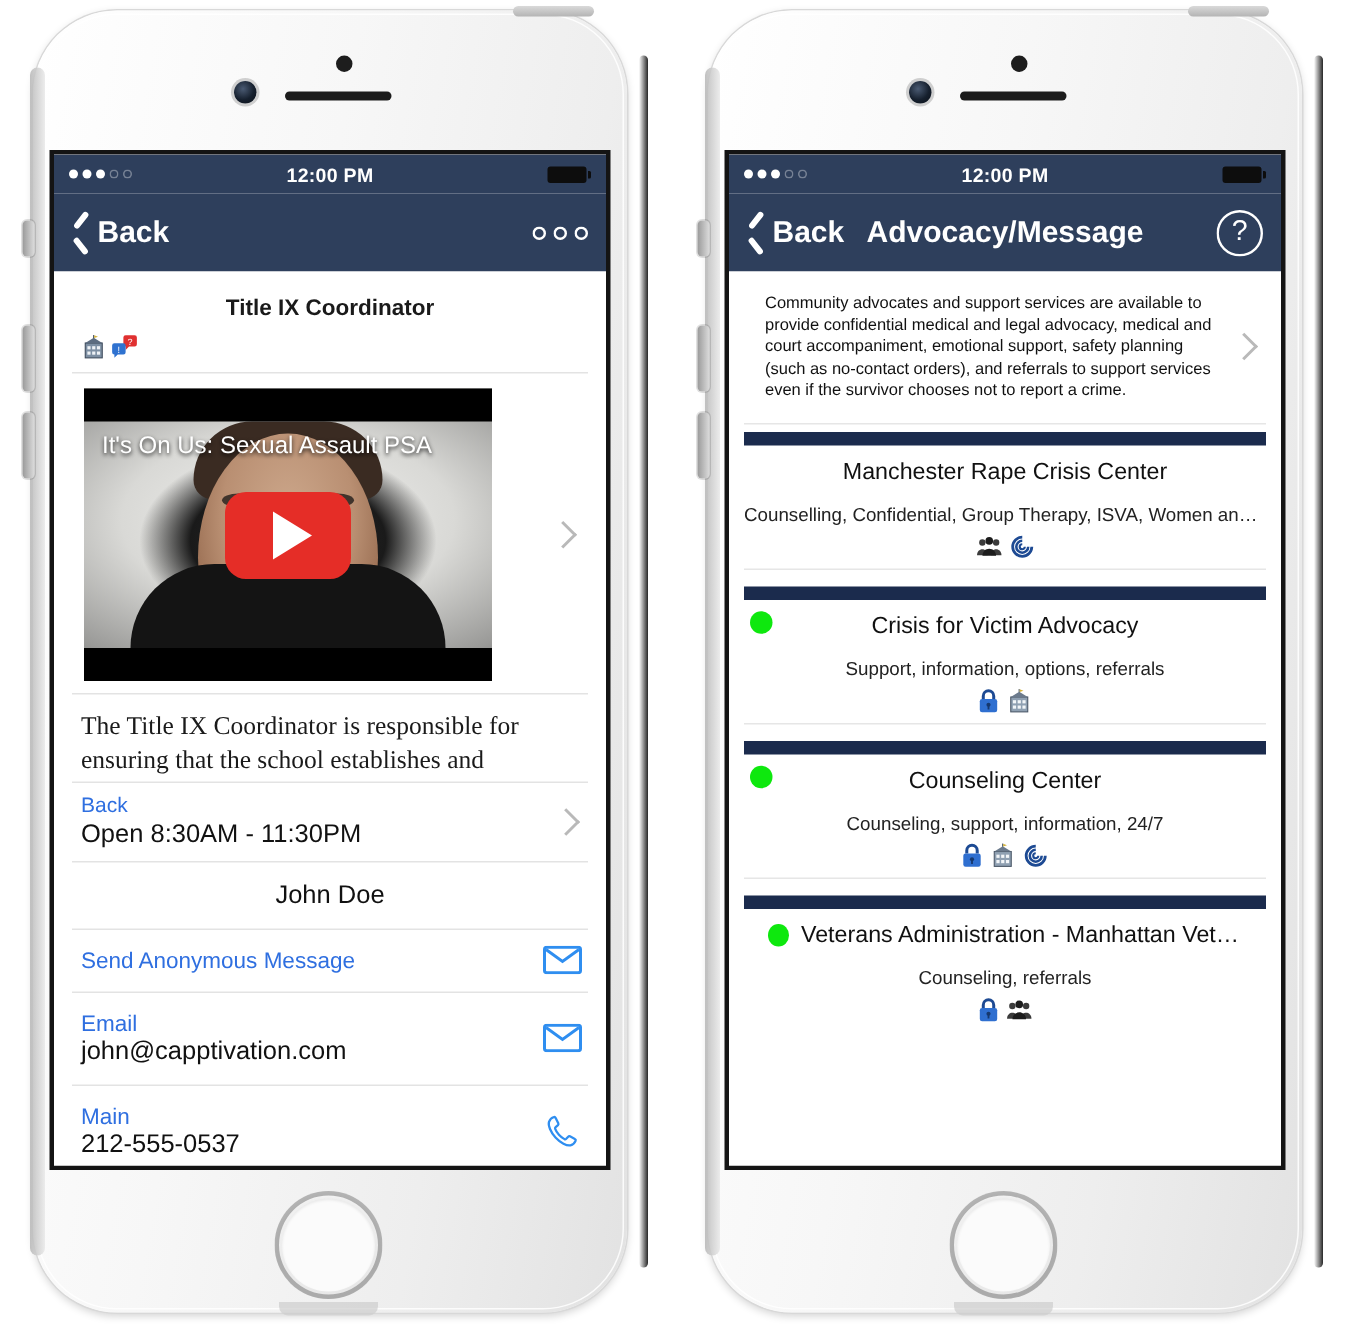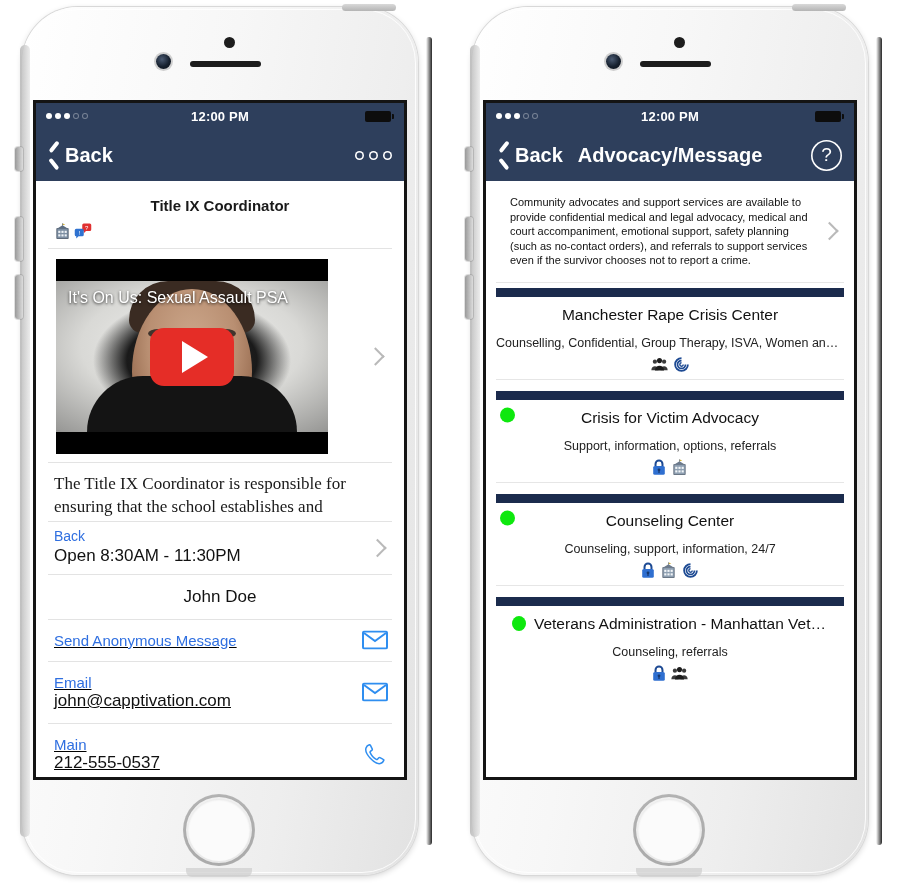--- a/index.html
+++ b/index.html
@@ -122,21 +122,21 @@
   .chev-wrap{margin-left:auto;margin-right:22px;}
 
   .desc{font-family:"Liberation Serif",serif;font-size:17px;line-height:1.35;color:#1a1a1a;
     padding:10px 18px 2px;}
   .row{position:relative;padding:6px 40px 8px 18px;}
   .row-sub{color:#2f6fe0;font-size:14px;padding-bottom:2px;}
   .row-main{font-size:17px;color:#111;}
   .row-chev{position:absolute;right:20px;top:50%;transform:translateY(-50%) rotate(45deg);
     width:11px;height:11px;border-right:2.4px solid #b9b9b9;border-top:2.4px solid #b9b9b9;}
   .row-center{text-align:center;font-size:17px;color:#111;padding:12px 16px;}
-  .act-row{position:relative;padding:12px 54px 12px 18px;text-decoration:underline;}
+  .act-row{position:relative;padding:12px 54px 12px 18px;}
   .act-link{color:#2f6fe0;font-size:15px;}
   .act-icon{position:absolute;right:16px;top:50%;transform:translateY(-50%);}
 
   
   .intro{position:relative;padding:14px 44px 14px 24px;font-size:11px;line-height:1.32;color:#111;}
   .intro-chev{position:absolute;right:18px;top:50%;transform:translateY(-50%) rotate(45deg);
     width:11px;height:11px;border-right:2.4px solid #b9b9b9;border-top:2.4px solid #b9b9b9;}
   .card{padding:0 0 6px;}
   .card-bar{height:9px;background:#1b2b4d;margin:5px 10px 0;}
   .card-head{position:relative;display:flex;align-items:center;justify-content:center;

